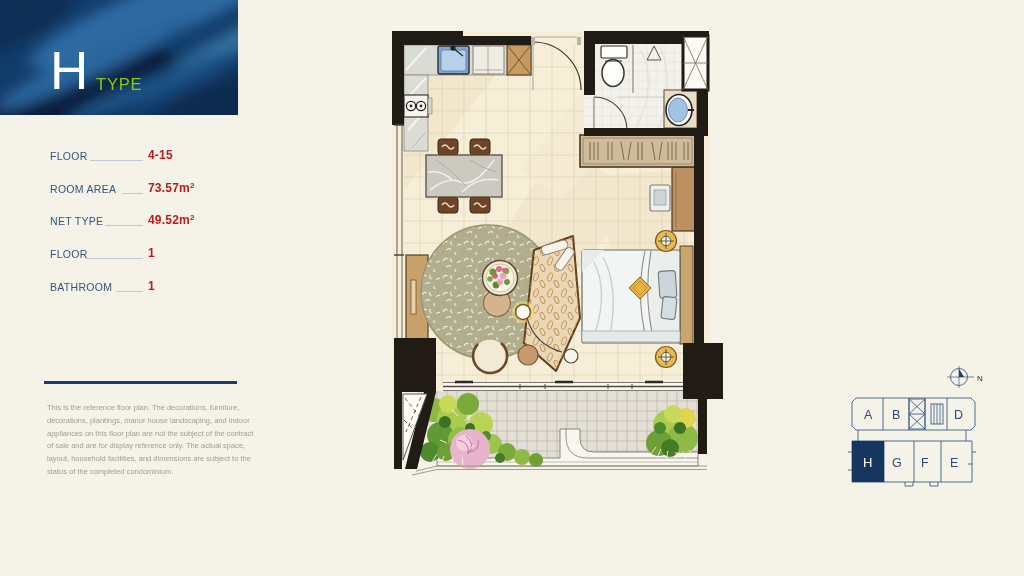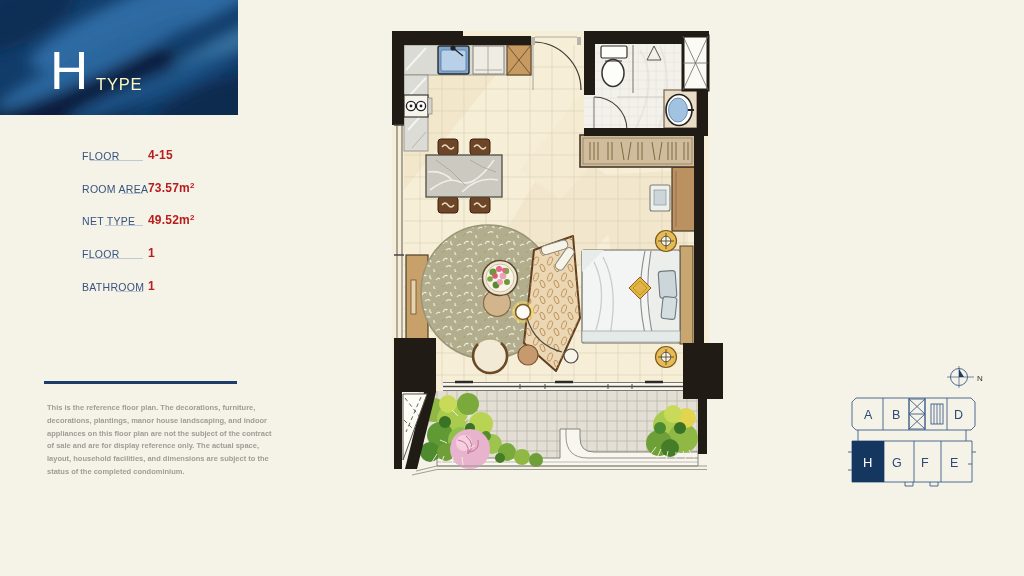--- a/index.html
+++ b/index.html
@@ -1,27 +1,27 @@
 <!DOCTYPE html>
 <html><head>
 <meta charset="utf-8">
 <style>
   html,body{margin:0;padding:0;}
   body{width:1024px;height:576px;background:#f5f2e8;font-family:"Liberation Sans",sans-serif;position:relative;overflow:hidden;}
   .titlebox{position:absolute;left:0;top:0;width:238px;height:115px;background:#123d6b;overflow:hidden;}
   .titlebox .h{position:absolute;left:50px;top:40px;color:#fff;font-size:53px;font-weight:400;}
-  .titlebox .type{position:absolute;left:96px;top:75px;color:#fef9c3;font-size:16.5px;letter-spacing:0.8px;}
+  .titlebox .type{position:absolute;left:96px;top:75px;color:#84cc16;font-size:16.5px;letter-spacing:0.8px;}
   .specs{position:absolute;left:0;top:140px;width:300px;}
   .srow{position:absolute;height:16px;left:0;width:300px;}
-  .srow .lab{position:absolute;left:50px;top:1.5px;font-size:10.5px;color:#36547e;letter-spacing:.3px;margin-left:32px;}
+  .srow .lab{position:absolute;left:50px;top:1.5px;font-size:10.5px;color:#36547e;letter-spacing:.3px;}
   .srow .ldr{position:absolute;top:12px;height:1px;background:#c0cad7;}
   .srow .val{position:absolute;left:148px;top:0;font-size:12px;color:#b91c1c;font-weight:bold;letter-spacing:.2px;}
   .val sup{font-size:8px;vertical-align:4px;}
   .divider{position:absolute;left:44px;top:381px;width:193px;height:3px;background:#1e3c68;}
-  .disc{position:absolute;left:47px;top:402px;font-size:7.5px;line-height:12.8px;color:#a09d96;letter-spacing:0;white-space:nowrap;font-weight:bold;}
+  .disc{position:absolute;left:47px;top:402px;font-size:7.5px;line-height:12.8px;color:#a09d96;letter-spacing:0;white-space:nowrap;}
 </style>
 </head>
 <body>
   <div class="titlebox">
     <svg width="238" height="115" style="position:absolute;left:0;top:0">
       <defs>
         <filter id="bl" x="-60%" y="-60%" width="220%" height="220%">
           <feGaussianBlur stdDeviation="7"></feGaussianBlur>
         </filter>
       </defs>

